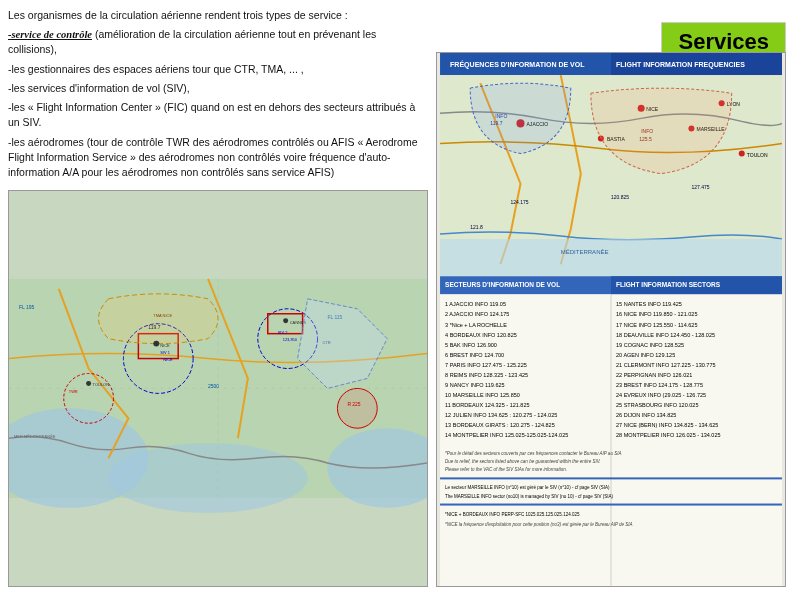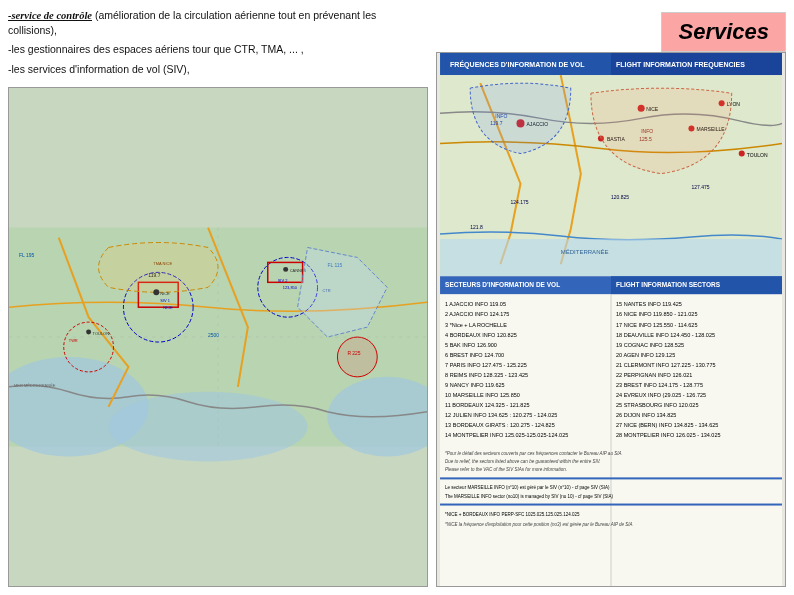--- a/index.html
+++ b/index.html
@@ -26,28 +26,27 @@
     }
     .right-column {
       flex: 1;
       display: flex;
       flex-direction: column;
       gap: 4px;
       position: relative;
     }
     .title-box {
       position: absolute;
-      top: 4px;
+      top: 14px;
       right: 0;
-      background: #fca5a5;
+      background: #84cc16;
       border: 1px solid #ccc;
       padding: 6px 16px;
       font-size: 22px;
       font-weight: bold;
-      font-style: italic;
     }
     .text-section {
       font-size: 10.5px;
       line-height: 1.45;
       color: #111;
     }
     .text-section p {
       margin-bottom: 4px;
     }
     .map-image-bottom {
@@ -78,25 +77,28 @@
     .italic-bold { font-weight: bold; font-style: italic; }
     .underline { text-decoration: underline; font-family: Liberation Serif, serif; }
   </style>
 </head>
 <body>
 
 <div class="page-container">
 
   <div class="left-column">
     <div class="text-section">
+      <p>Les organismes de la circulation aérienne rendent trois types de service :</p>
       <p>
         <span class="italic-bold underline">-service de contrôle</span><span> (amélioration de la circulation aérienne tout en prévenant les collisions),</span>
       </p>
       <p>-les gestionnaires des espaces aériens tour que CTR, TMA, ... ,</p>
       <p>-les services d'information de vol (SIV),</p>
+      <p>-les « Flight Information Center » (FIC) quand on est en dehors des secteurs attribués à un SIV.</p>
+      <p>-les aérodromes (tour de contrôle TWR des aérodromes contrôlés ou AFIS « Aerodrome Flight Information Service » des aérodromes non contrôlés voire fréquence d'auto-information A/A pour les aérodromes non contrôlés sans service AFIS)</p>
     </div>
 
     <div class="map-image-bottom">
       <svg class="map-canvas" viewBox="0 0 420 220" xmlns="http://www.w3.org/2000/svg">
 
         <rect width="420" height="220" fill="#b8d4b0"></rect>
 
         <ellipse cx="60" cy="180" rx="80" ry="50" fill="#a0c8e0" opacity="0.7"></ellipse>
         <ellipse cx="200" cy="200" rx="100" ry="35" fill="#a0c8e0" opacity="0.6"></ellipse>
         <ellipse cx="380" cy="190" rx="60" ry="40" fill="#a0c8e0" opacity="0.7"></ellipse>

